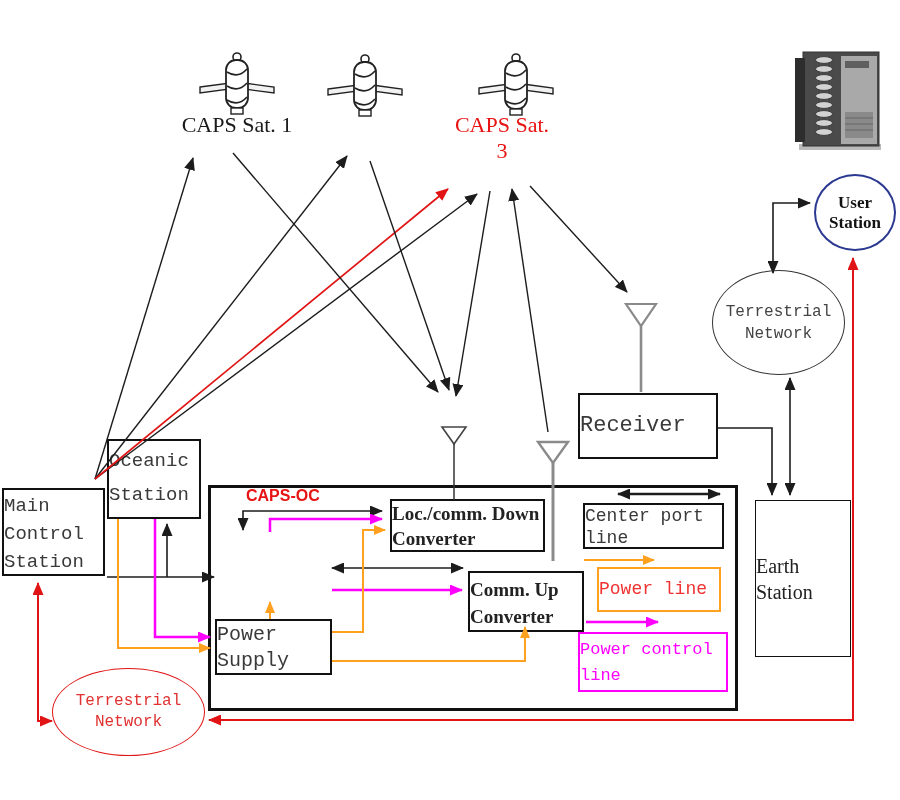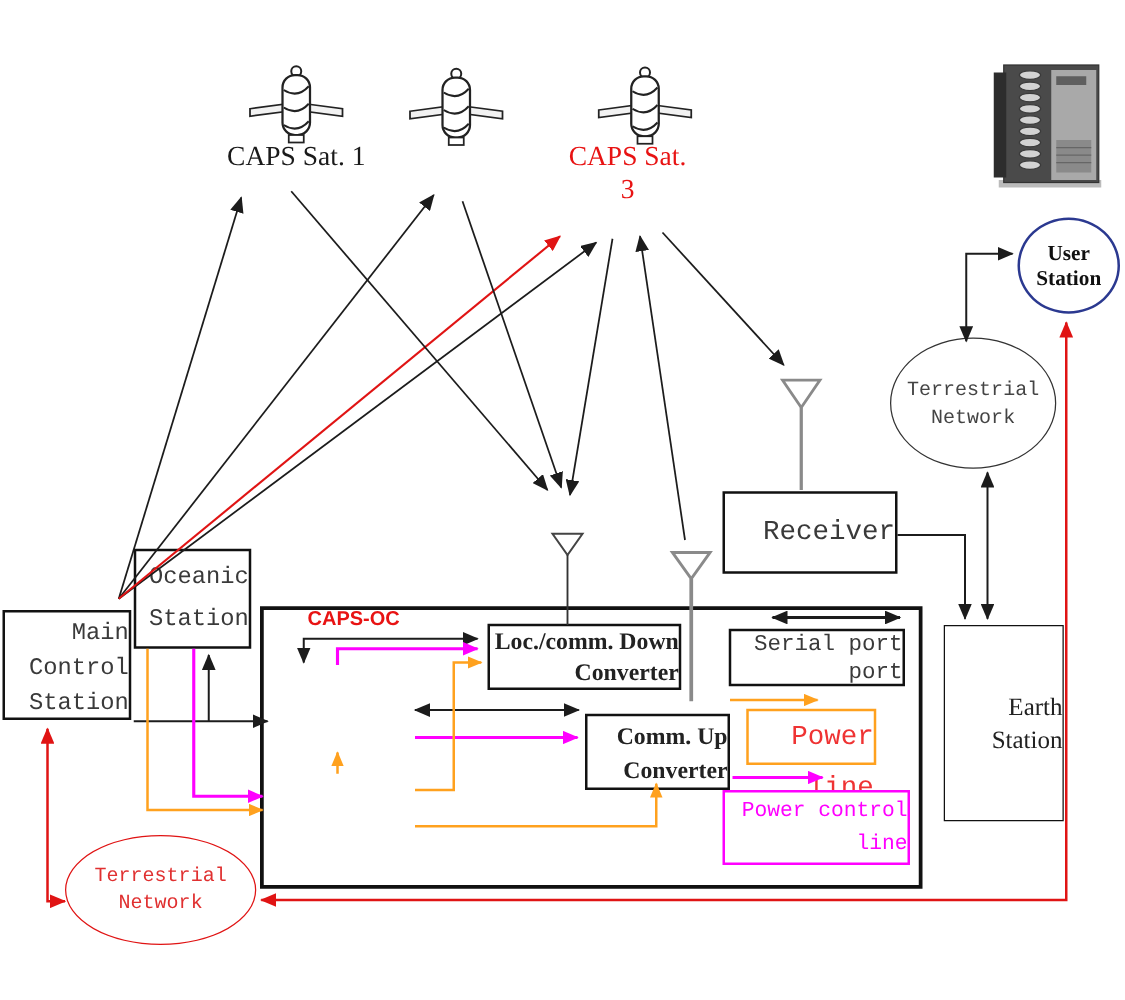--- a/index.html
+++ b/index.html
@@ -1,20 +1,20 @@
 <!DOCTYPE html>
 <html><head>
 <meta charset="utf-8">
 <style>
   html,body{margin:0;padding:0;background:#fff;}
   #canvas{position:relative;width:900px;height:800px;background:#fff;overflow:hidden;
           font-family:"Liberation Sans", sans-serif;}
   .lbl{position:absolute;box-sizing:border-box;}
   .box{position:absolute;box-sizing:border-box;background:#fff;border:2px solid #111;
-       text-align:right;color:#3a3a3a;z-index:2;
+       text-align:left;color:#3a3a3a;z-index:2;
        font-family:"Liberation Mono","DejaVu Sans Mono",monospace;}
   .ellipse{position:absolute;box-sizing:border-box;background:#fff;border-radius:50%;
        display:flex;align-items:center;justify-content:center;text-align:center;z-index:2;}
   .serif{font-family:"Liberation Serif","DejaVu Serif",serif;}
   .mono{font-family:"Liberation Mono","DejaVu Sans Mono",monospace;}
   .satlabel{position:absolute;text-align:center;font-size:22px;z-index:2;
        font-family:"Liberation Serif","DejaVu Serif",serif;color:#1a1a1a;}
   svg.overlay{position:absolute;left:0;top:0;z-index:3;pointer-events:none;}
 </style>
 </head>
@@ -145,28 +145,29 @@
 
   <div class="box" style="left:2px;top:488px;width:103px;height:88px;border-width:2.5px;font-size:19px;line-height:28px;padding-top:2px;">Main Control Station</div>
 
   <div class="box" style="left:107px;top:439px;width:94px;height:80px;border-width:2.5px;font-size:19px;line-height:34px;padding-top:3px;">Oceanic Station</div>
 
   <div class="box" style="left:578px;top:393px;width:140px;height:66px;font-size:22px;line-height:62px;">Receiver</div>
 
   <div class="box serif" style="left:755px;top:500px;width:96px;height:157px;border-width:1.5px;font-size:20px;line-height:26px;display:flex;align-items:center;justify-content:center;color:#222;">Earth Station</div>
 
 
+  <div class="box" style="left:215px;top:619px;width:117px;height:56px;font-size:20px;line-height:26px;padding-top:1px;">Power Supply</div>
 
   <div class="box serif" style="left:390px;top:499px;width:155px;height:53px;border-width:2.5px;font-size:19px;font-weight:bold;line-height:25px;color:#222;">Loc./comm. Down Converter</div>
 
   <div class="box serif" style="left:468px;top:571px;width:116px;height:61px;border-width:2.5px;font-size:19px;font-weight:bold;line-height:27px;padding-top:3px;color:#222;">Comm. Up Converter</div>
 
-  <div class="box" style="left:583px;top:503px;width:141px;height:46px;font-size:18px;line-height:22px;">Serial port port</div>
+  <div class="box" style="left:583px;top:503px;width:141px;height:46px;font-size:18px;line-height:22px;">Center port line</div>
 
-  <div class="box" style="left:597px;top:567px;width:104px;height:45px;border-color:#ffa11e;color:#ef3333;font-size:22px;line-height:41px;">Power line</div>
+  <div class="box" style="left:597px;top:567px;width:124px;height:45px;border-color:#ffa11e;color:#ef3333;font-size:18px;line-height:41px;">Power line</div>
 
   <div class="box" style="left:578px;top:632px;width:150px;height:60px;border-width:2.5px;border-color:#ff00ff;color:#ff00ff;font-size:17px;line-height:26px;padding-top:3px;">Power control line</div>
 
   <div class="ellipse serif" style="left:814px;top:174px;width:82px;height:77px;border:2.5px solid #2b3990;font-size:17px;font-weight:bold;line-height:20px;color:#111;">User Station</div>
 
   <div class="ellipse mono" style="left:712px;top:270px;width:133px;height:105px;border:1.5px solid #333;font-size:16px;line-height:22px;color:#444;">Terrestrial Network</div>
 
   <div class="ellipse mono" style="left:52px;top:668px;width:153px;height:88px;border:1.8px solid #e01414;font-size:16px;line-height:21px;color:#e03030;">Terrestrial Network</div>
 
 </div>

